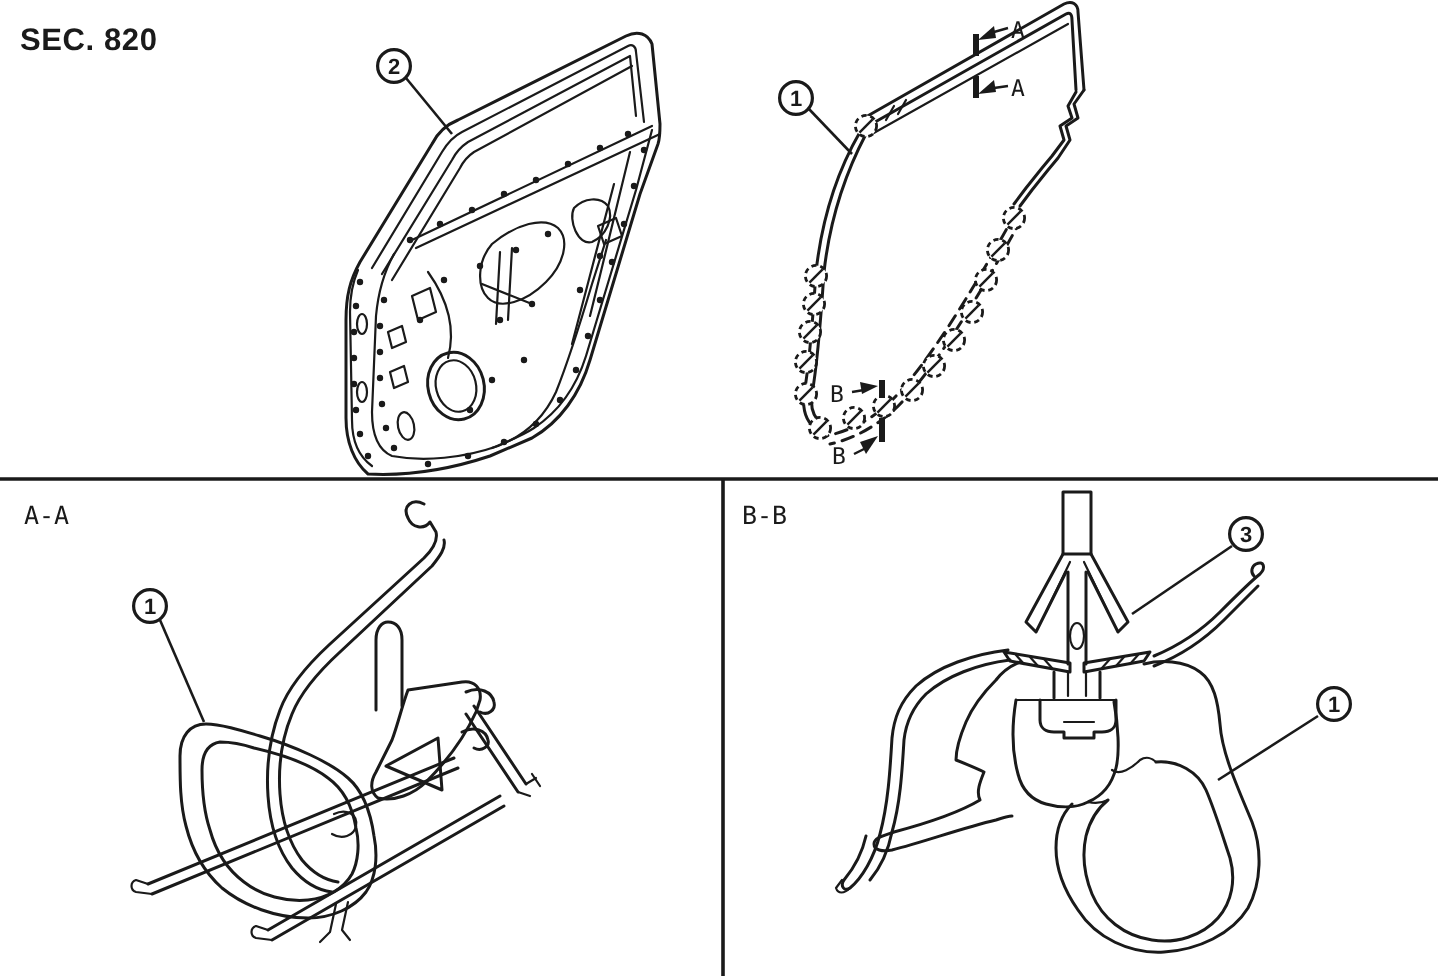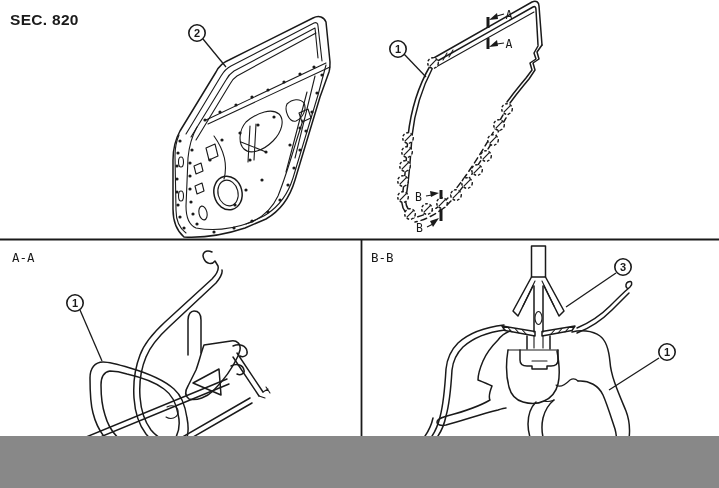--- a/index.html
+++ b/index.html
@@ -1,18 +1,18 @@
 <!DOCTYPE html>
 <html style="--line: #1a1a1a; --bg: #ffffff;"><head>
 <meta charset="utf-8">
 <style>
   :root{ --line:#1a1a1a; --bg:#ffffff; }
   html,body{margin:0;padding:0;background:#888;}
   .stage{
-    position:relative;width:719px;height:436px;background:var(--bg);
+    position:relative;width:719px;height:488px;background:var(--bg);
     font-family:"Liberation Sans", sans-serif;overflow:hidden;
   }
   svg{position:absolute;left:0;top:0;display:block;}
   .ln{fill:none;stroke:var(--line);stroke-width:1.5;stroke-linecap:round;stroke-linejoin:round;}
   .lt{fill:none;stroke:var(--line);stroke-width:1.1;stroke-linecap:round;stroke-linejoin:round;}
   .dash{stroke-dasharray:6 4;}
   .dots{fill:none;stroke:var(--line);stroke-width:3.2;stroke-linecap:round;}
   .tick{stroke:var(--line);stroke-width:3;stroke-linecap:butt;}
   .shaft{stroke:var(--line);stroke-width:1.2;}
   .head{fill:var(--line);stroke:none;}

